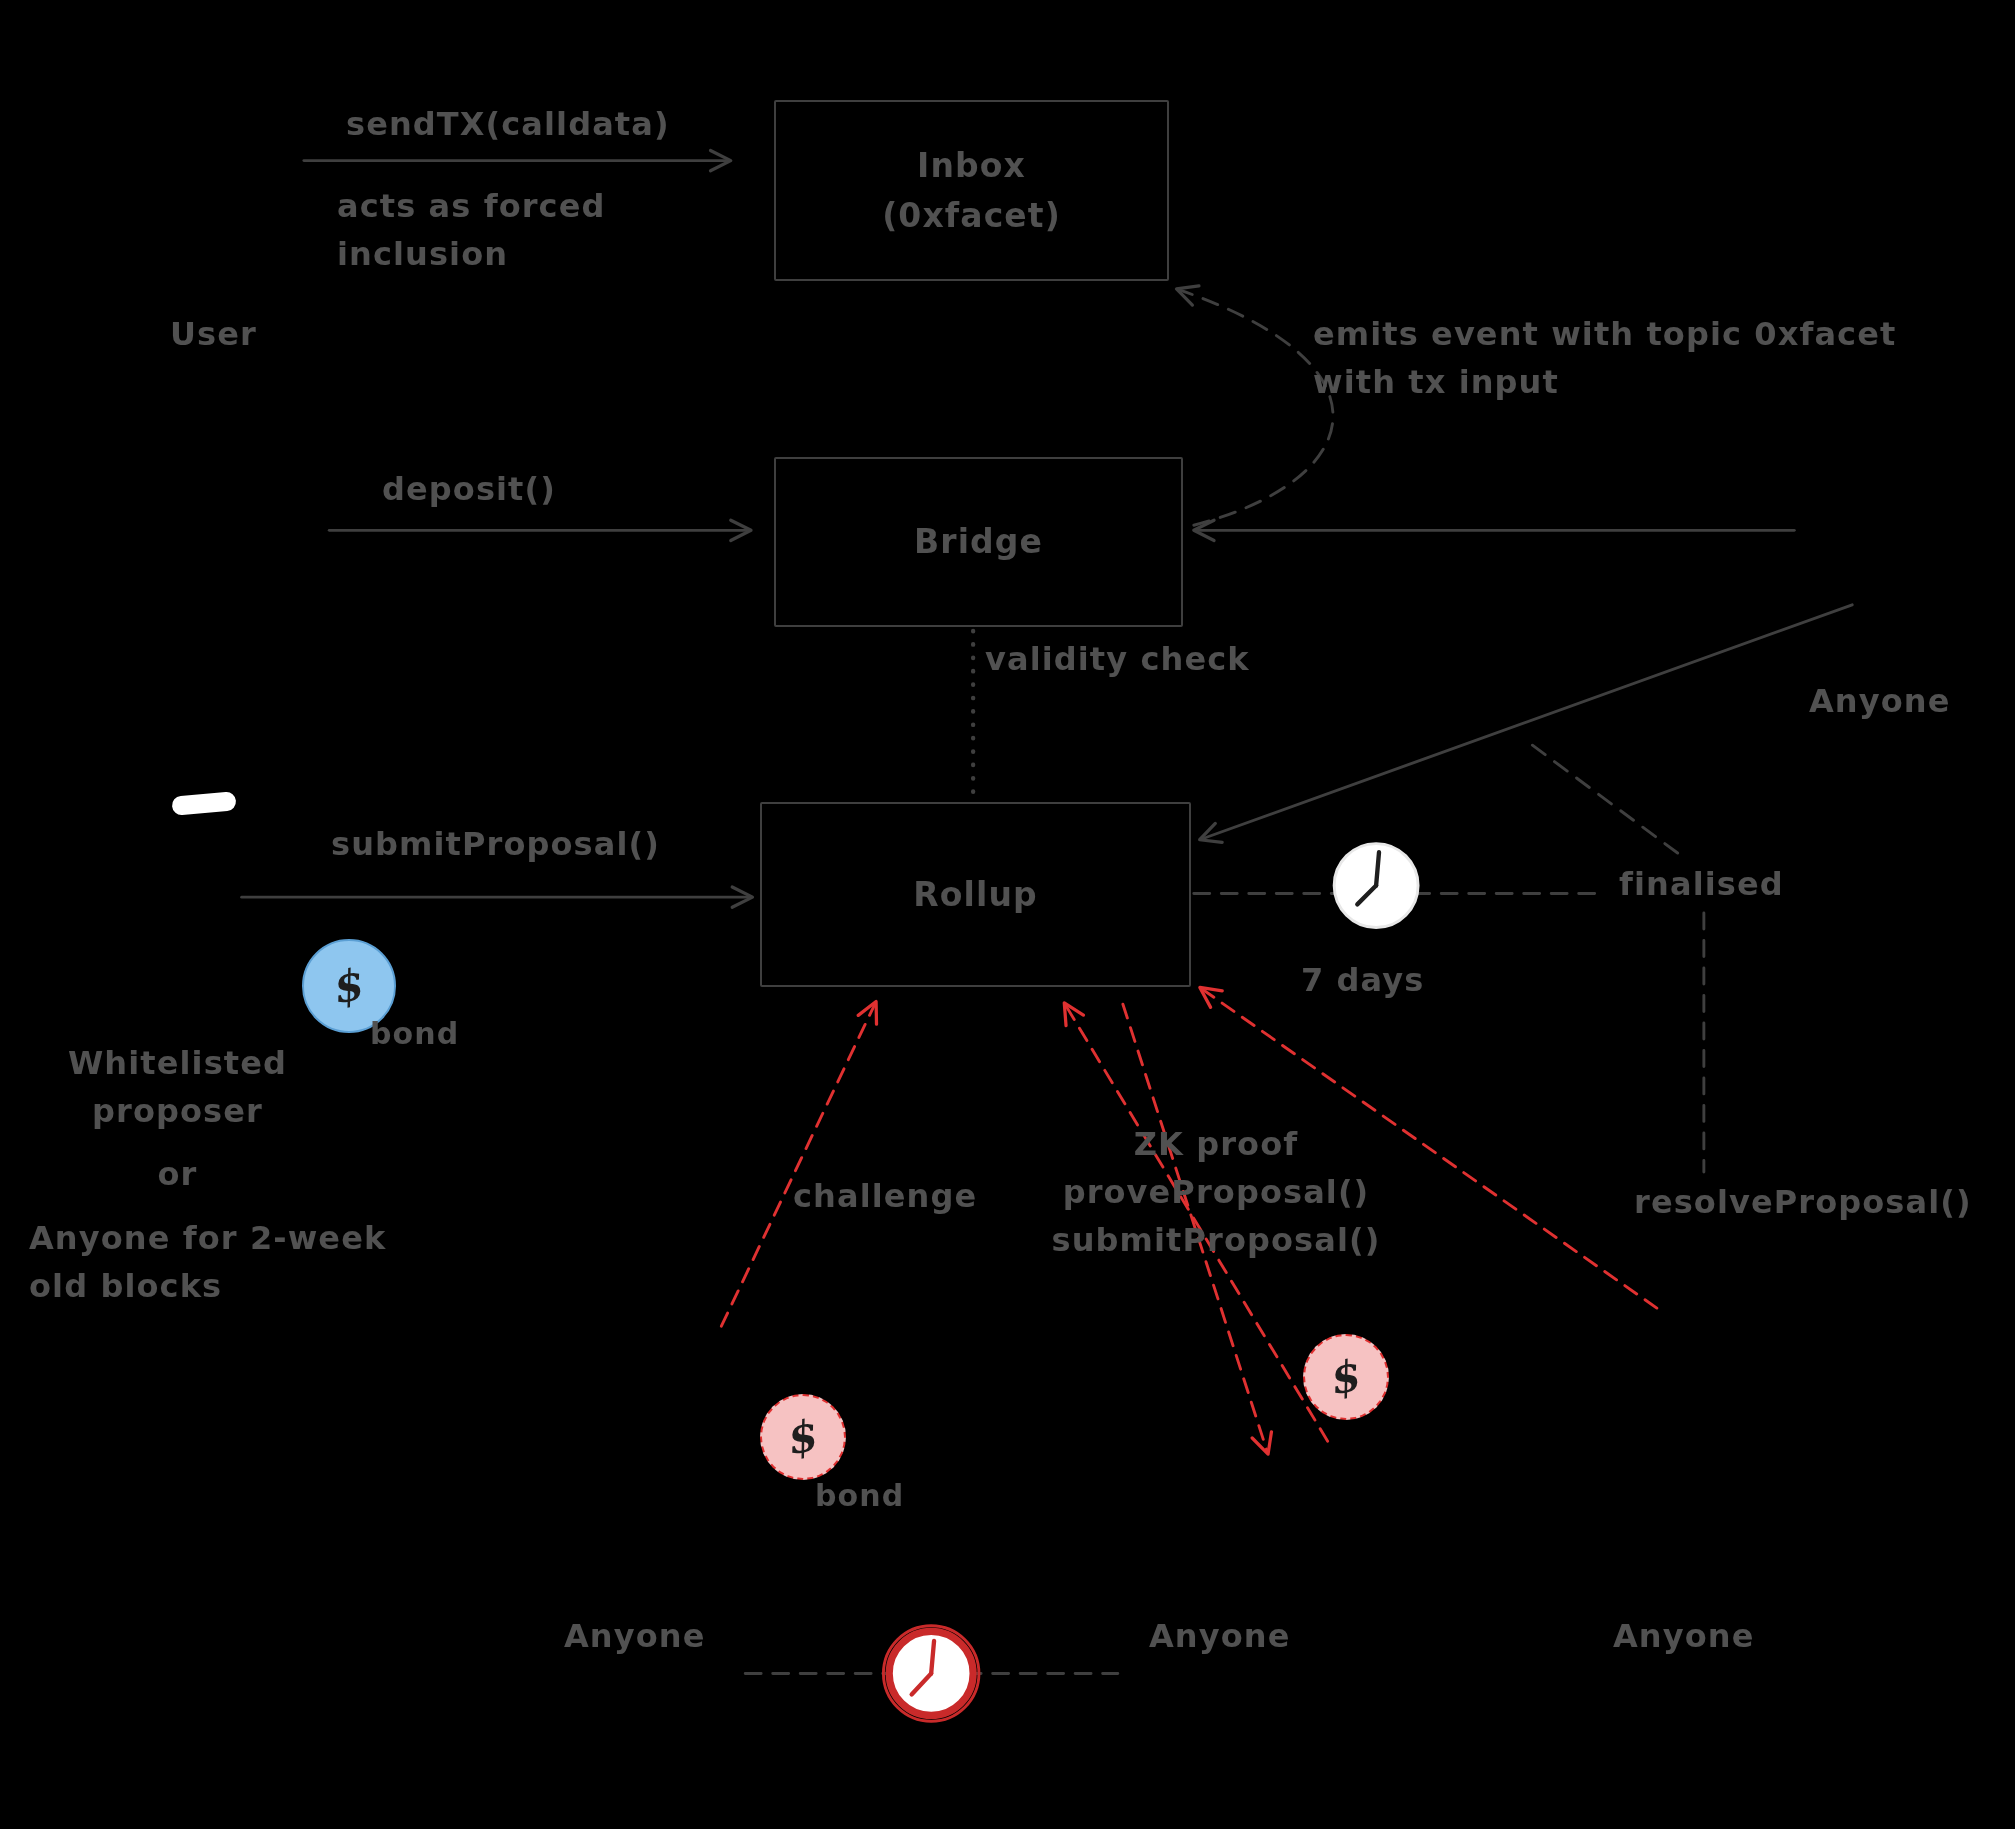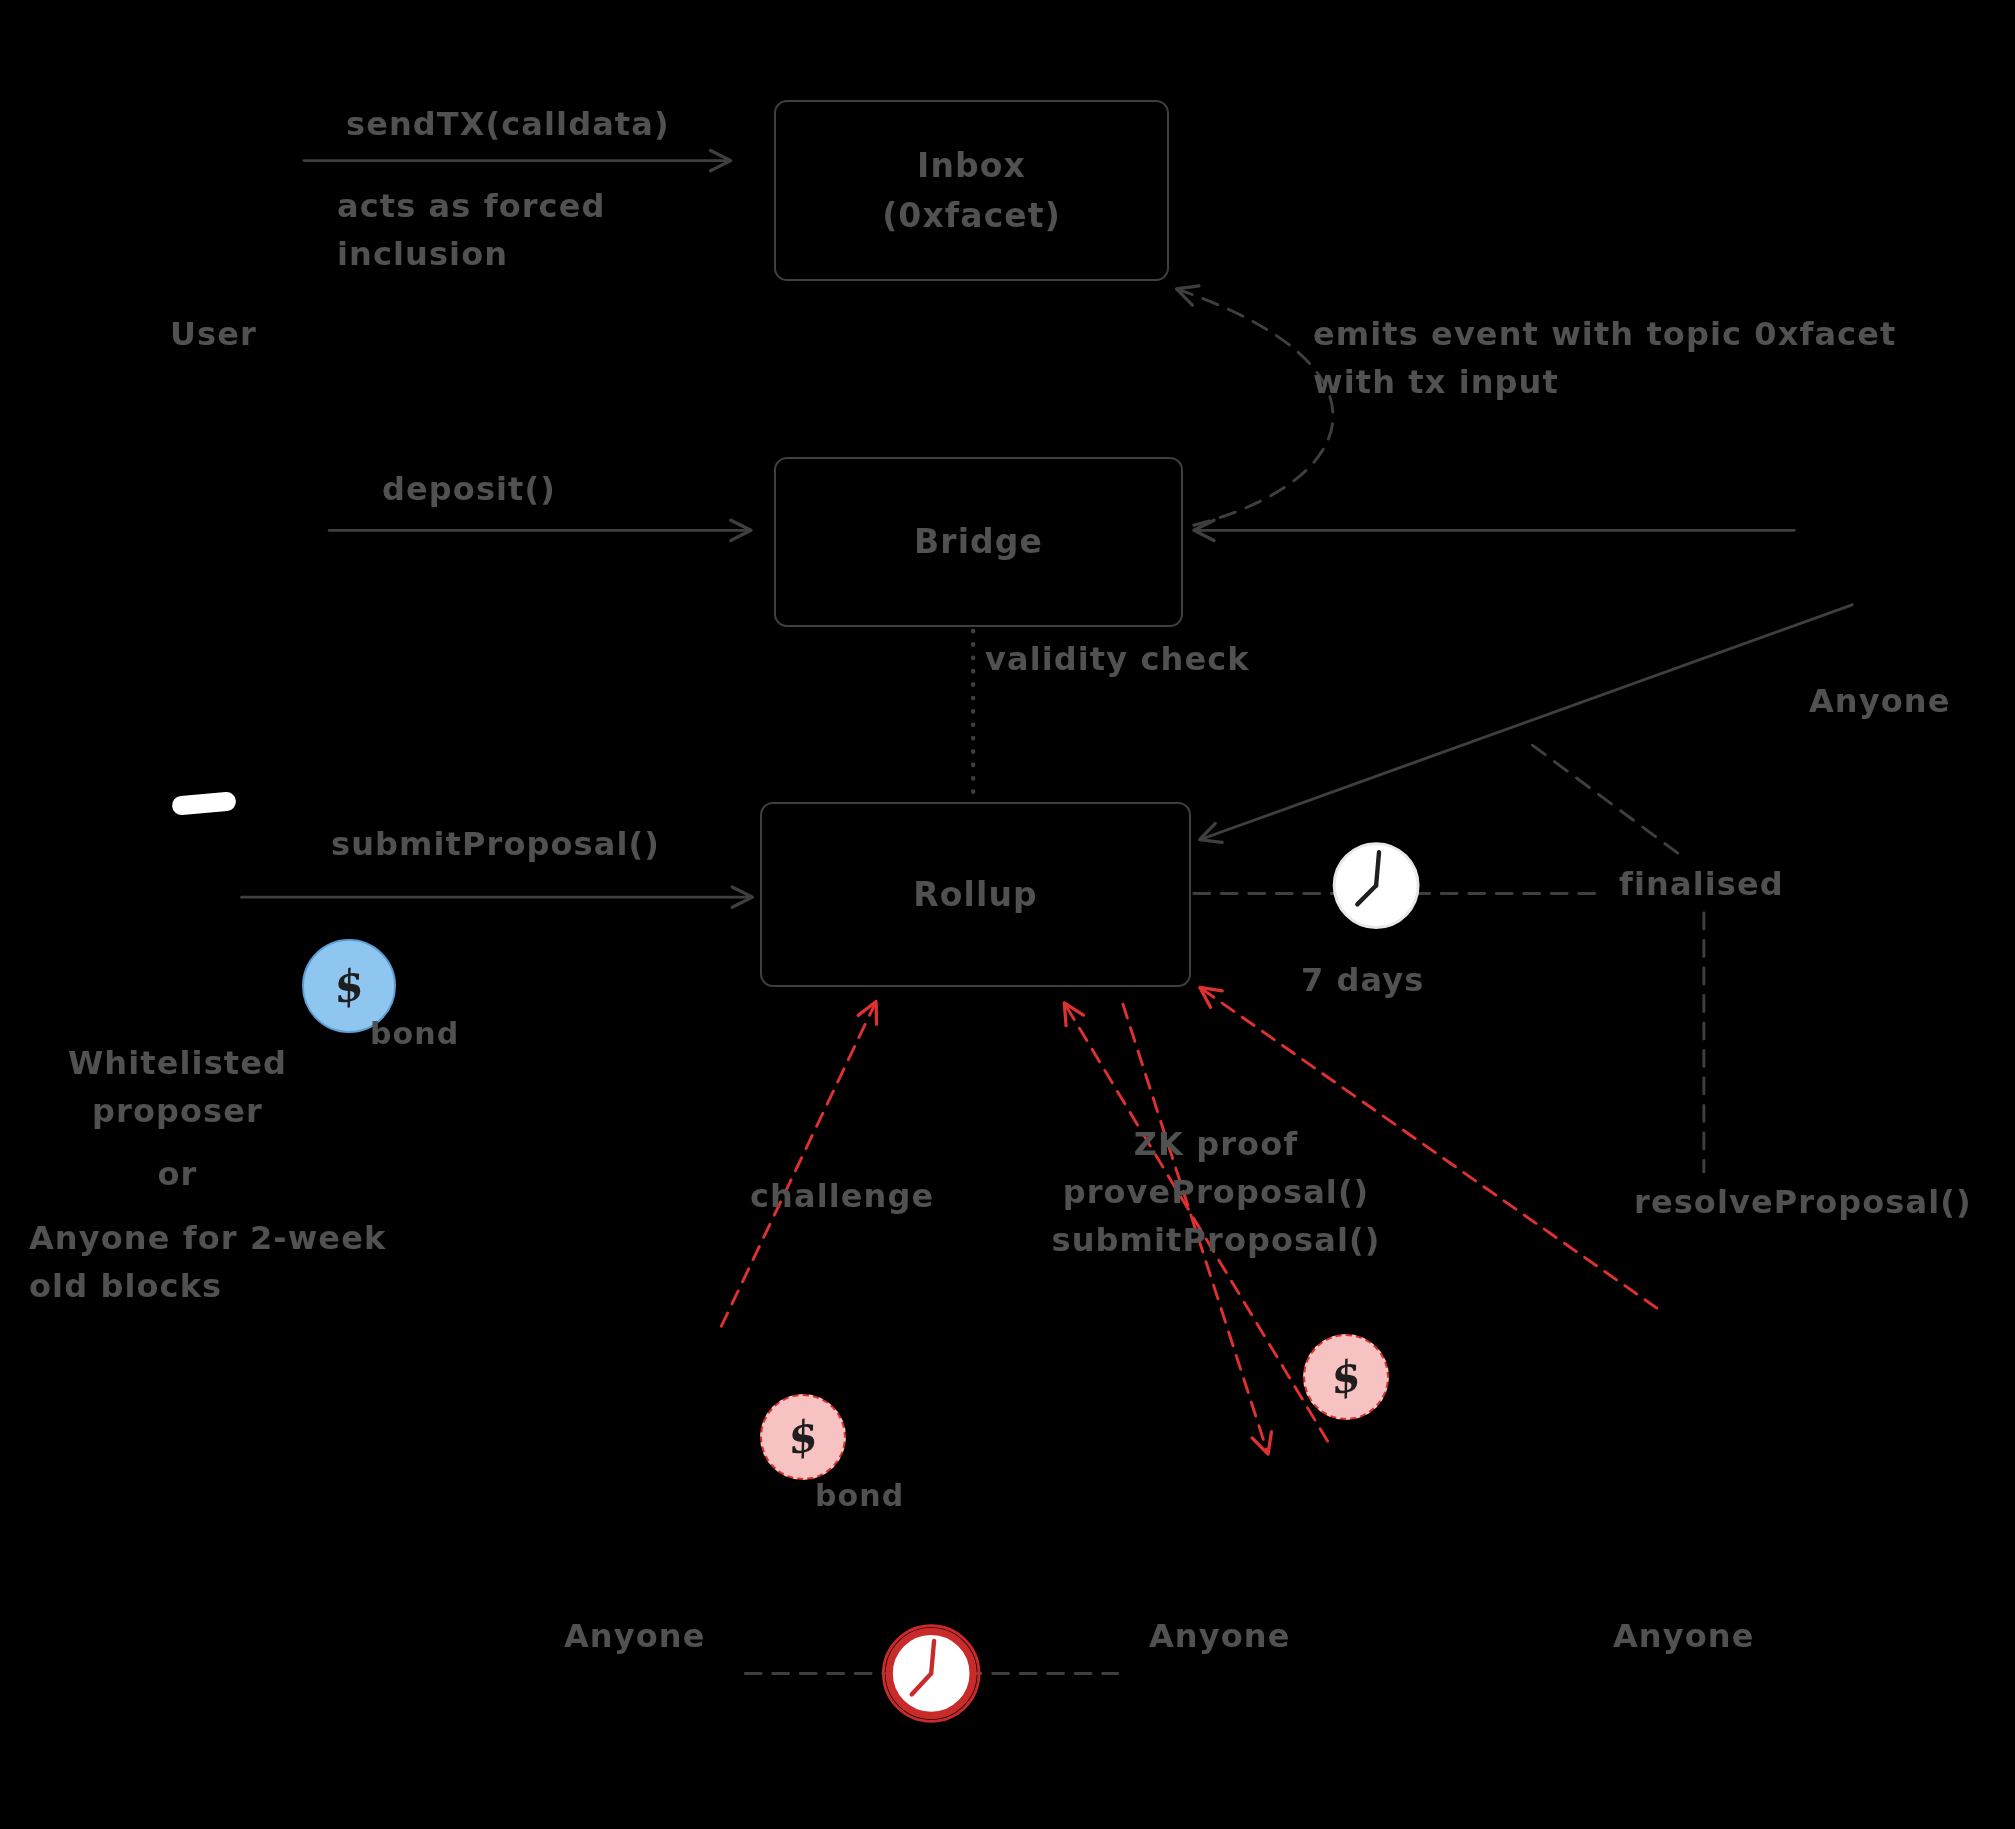--- a/index.html
+++ b/index.html
@@ -17,21 +17,21 @@
     letter-spacing:1.1px;
     line-height:1.5;
     white-space:pre-line;
   }
   .t.sm{font-size:30px;}
   .t.center{text-align:center;}
   .t.redtxt{color:var(--red-text,#c92a2a);font-size:33px;}
   .box{
     position:absolute;
     border:2.9px solid var(--line,#434343);
-    border-radius:13px;
+    border-radius:2px;
     display:flex;align-items:center;justify-content:center;
     text-align:center;
     color:var(--ink,#4f4f4f);
     font-size:33px;font-weight:700;letter-spacing:1.1px;
     line-height:1.5;white-space:pre-line;
     background:transparent;
   }
   .bond{
     position:absolute;border-radius:50%;
     display:flex;align-items:center;justify-content:center;
@@ -141,21 +141,21 @@
   <div class="t" style="left:1809px;top:677px;">Anyone</div>
   <div class="t" style="left:1619px;top:860px;">finalised</div>
   <div class="t" style="left:1301px;top:956px;">7 days</div>
   <div class="t" style="left:331px;top:820px;">submitProposal()</div>
   <div class="t sm" style="left:370px;top:1011px;">bond</div>
   <div class="t center" style="left:51px;top:1039px;width:253px;">Whitelisted
 proposer</div>
   <div class="t center" style="left:51px;top:1150px;width:253px;">or</div>
   <div class="t" style="left:29px;top:1214px;">Anyone for 2-week
 old blocks</div>
-  <div class="t" style="left:750px;top:1172px;text-align:right;">challenge</div>
+  <div class="t" style="left:793px;top:1172px;text-align:right;">challenge</div>
   <div class="t center" style="left:1006px;top:1120px;width:420px;">ZK proof
 proveProposal()
 submitProposal()</div>
   <div class="t" style="left:1634px;top:1178px;">resolveProposal()</div>
   <div class="t sm" style="left:815px;top:1473px;">bond</div>
   <div class="t" style="left:564px;top:1612px;">Anyone</div>
   <div class="t" style="left:1149px;top:1612px;">Anyone</div>
   <div class="t" style="left:1613px;top:1612px;">Anyone</div>
 
 </div>

